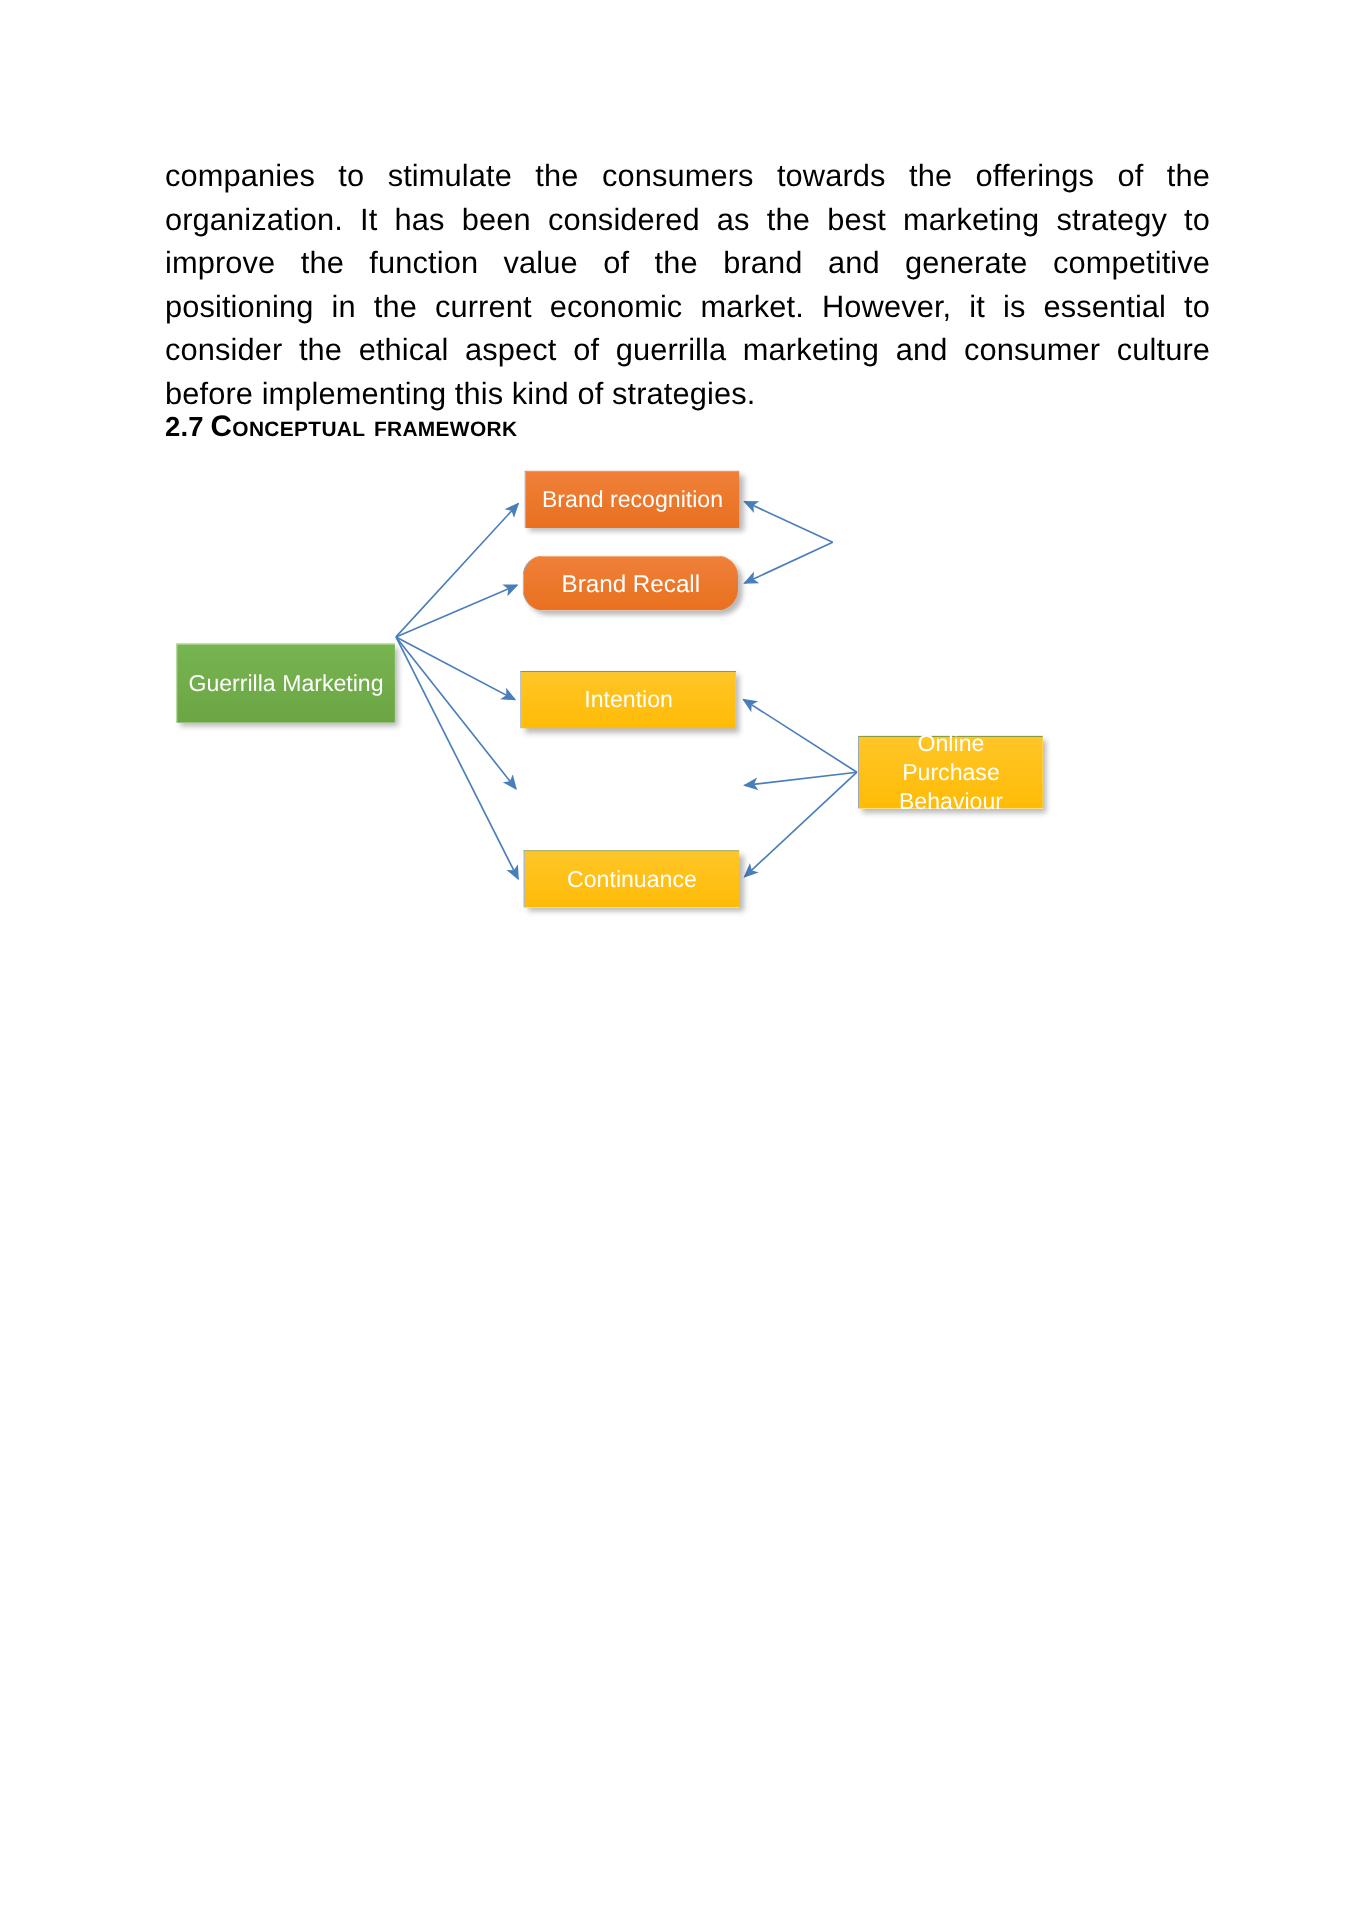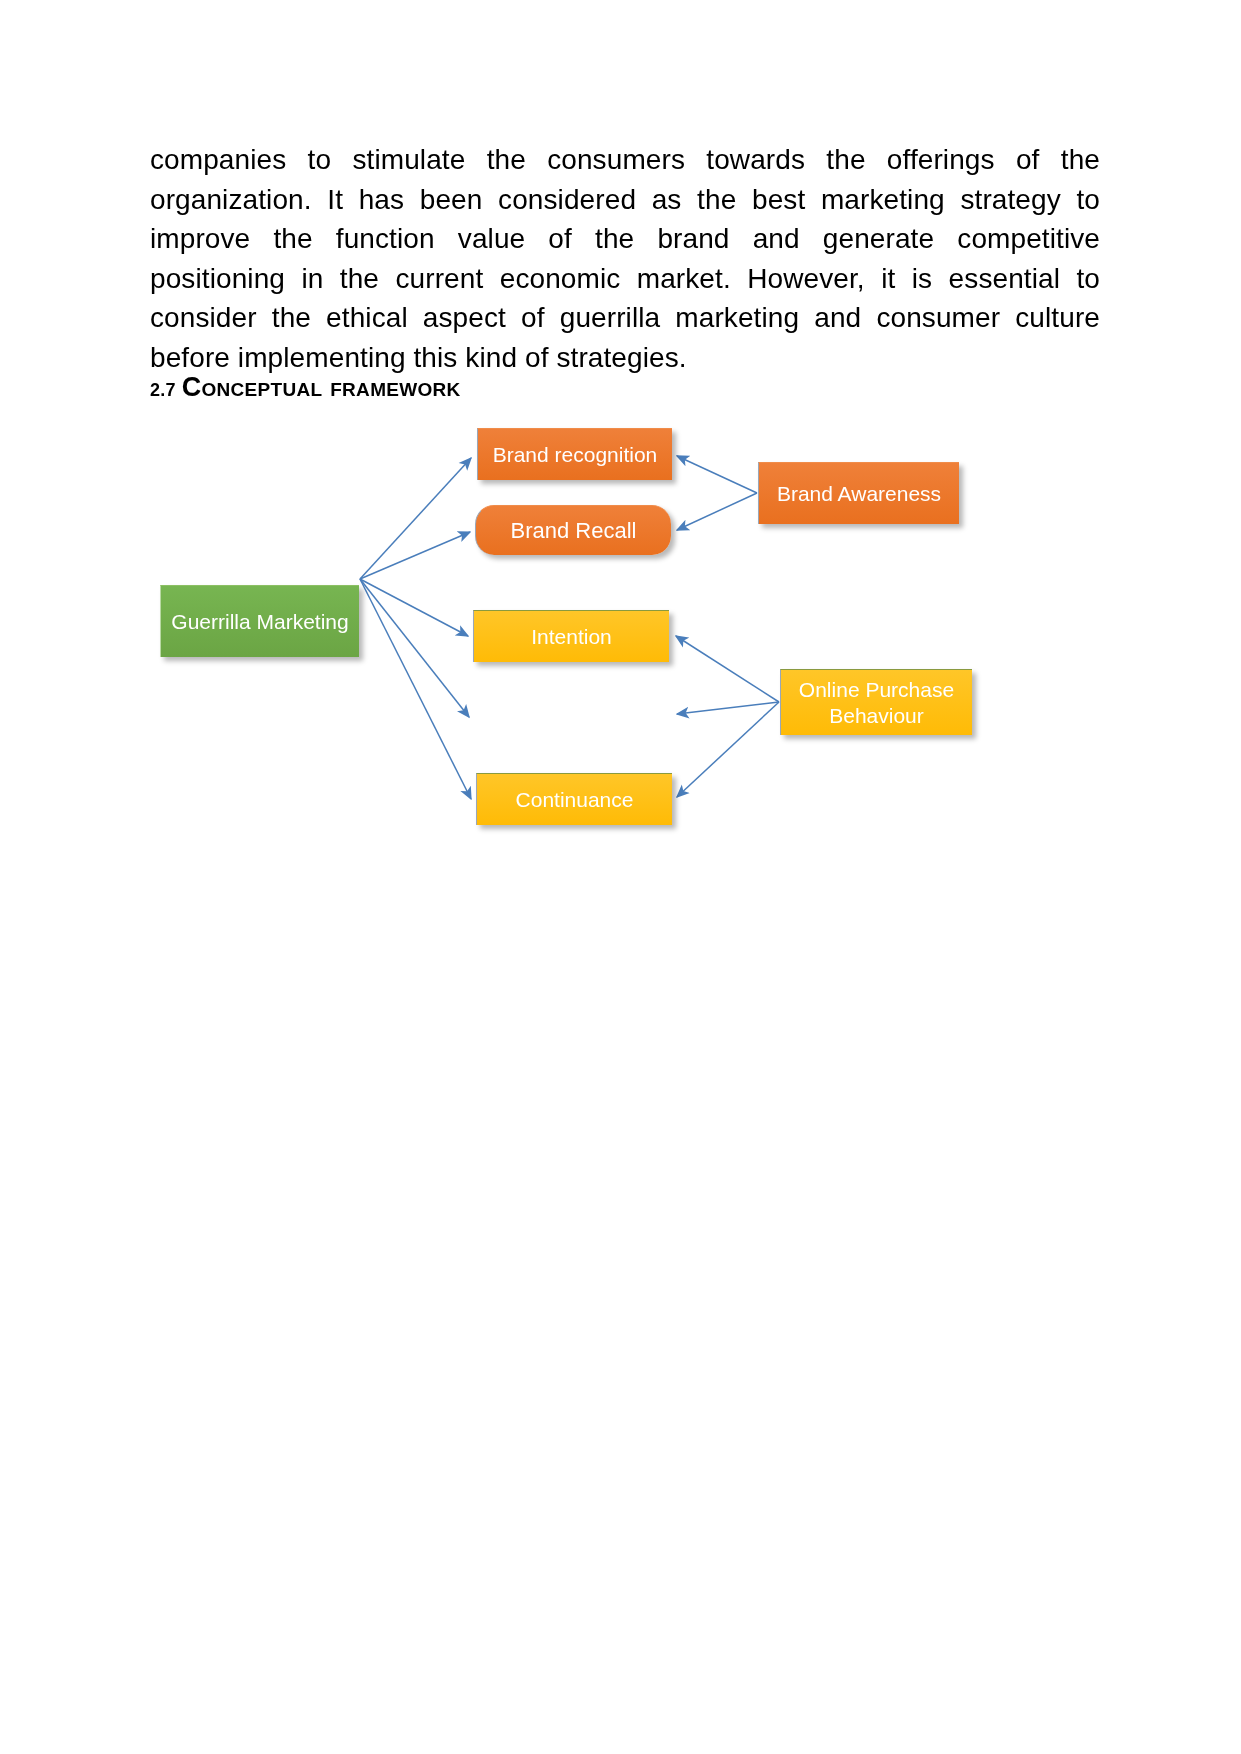--- a/index.html
+++ b/index.html
@@ -42,21 +42,21 @@
   .section-heading {
     position: absolute;
     left: 150px;
     top: 372px;
     font-size: 21px;
     font-weight: bold;
     color: #000000;
     letter-spacing: 0.2px;
     white-space: nowrap;
   }
-  .section-heading .num { font-size: 18px; }
+  .section-heading .num { font-size: 25px; }
   .section-heading .smallcaps {
     font-variant: small-caps;
     font-size: 27px;
     letter-spacing: 0.3px;
   }
 
   
   .diagram {
     position: absolute;
     left: 0px;
@@ -155,31 +155,28 @@
     </div>
 
     <div class="node orange" style="left:477px; top:-12px; width:195px; height:52px;">
       <span class="label">Brand recognition</span>
     </div>
 
     <div class="node orange font-alt" style="left:475px; top:65px; width:196px; height:50px;border-radius:19px;">
       <span class="label">Brand Recall</span>
     </div>
 
-    <div class="node orange" style="left:758px; top:22px; width:201px; height:62px;">
-      <span class="label">Brand Awareness</span>
-    </div>
 
     <div class="node yellow" style="left:473px; top:170px; width:196px; height:52px;">
       <span class="label">Intention</span>
     </div>
 
 
     <div class="node yellow" style="left:476px; top:333px; width:196px; height:52px;">
       <span class="label">Continuance</span>
     </div>
 
-    <div class="node yellow" style="left:780px; top:229px; width:192px; height:66px;">
+    <div class="node yellow" style="left:780px; top:229px; width:168px; height:66px;">
       <span class="label">Online Purchase Behaviour</span>
     </div>
 
   </div>
 </div>
 
 </body></html>

